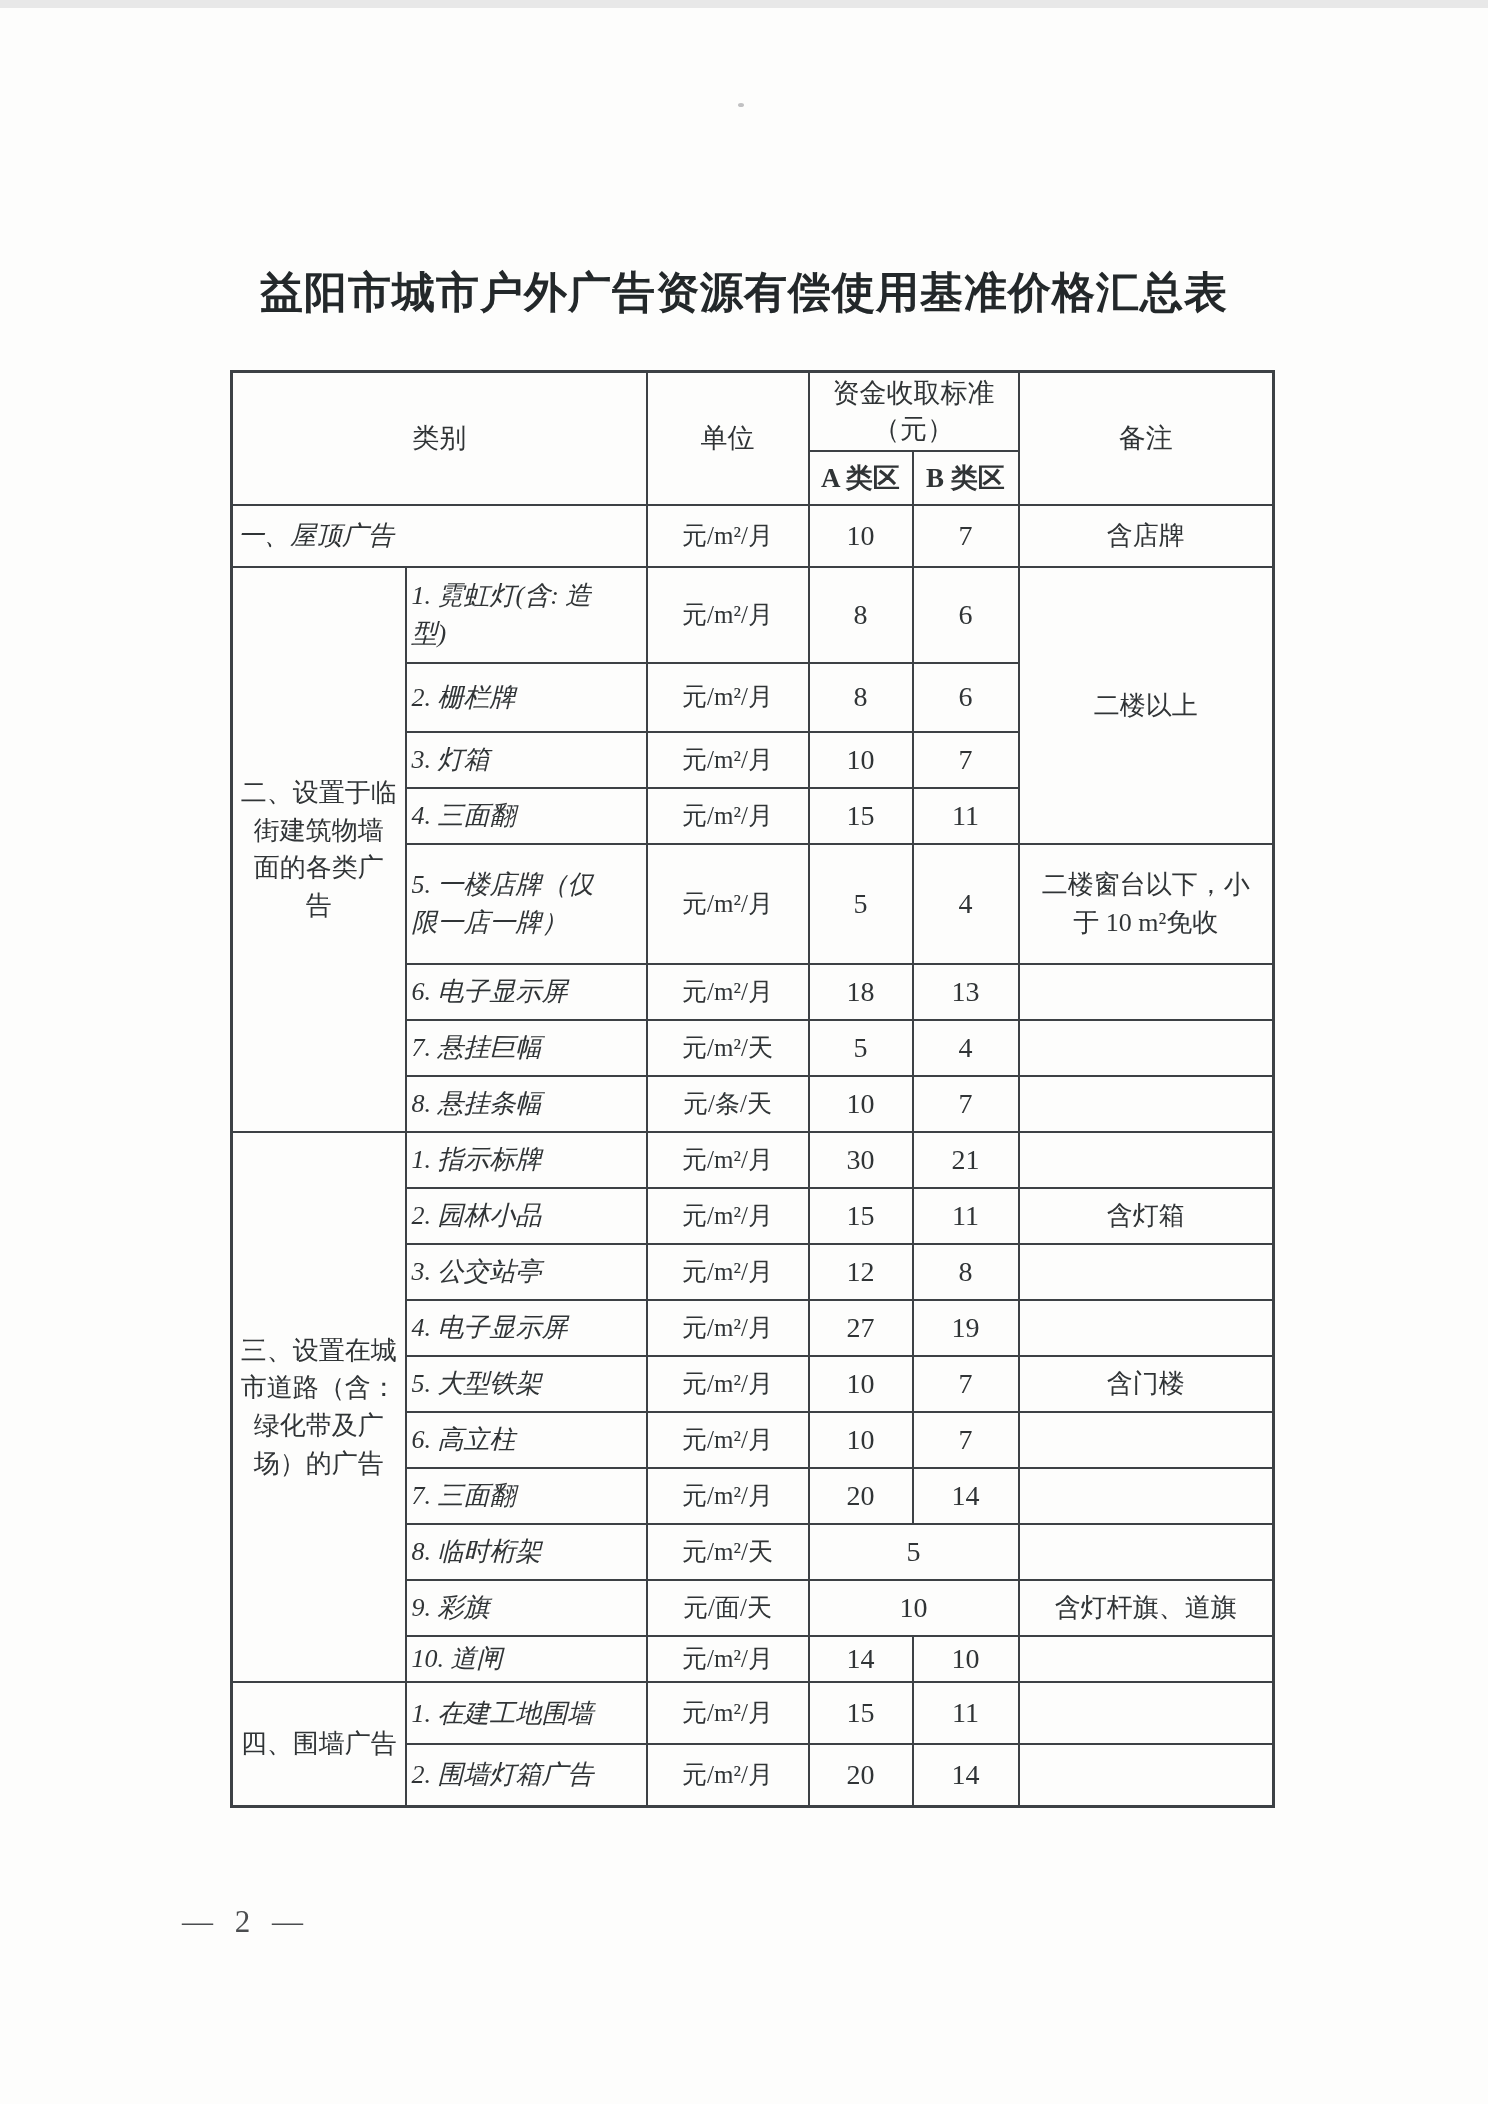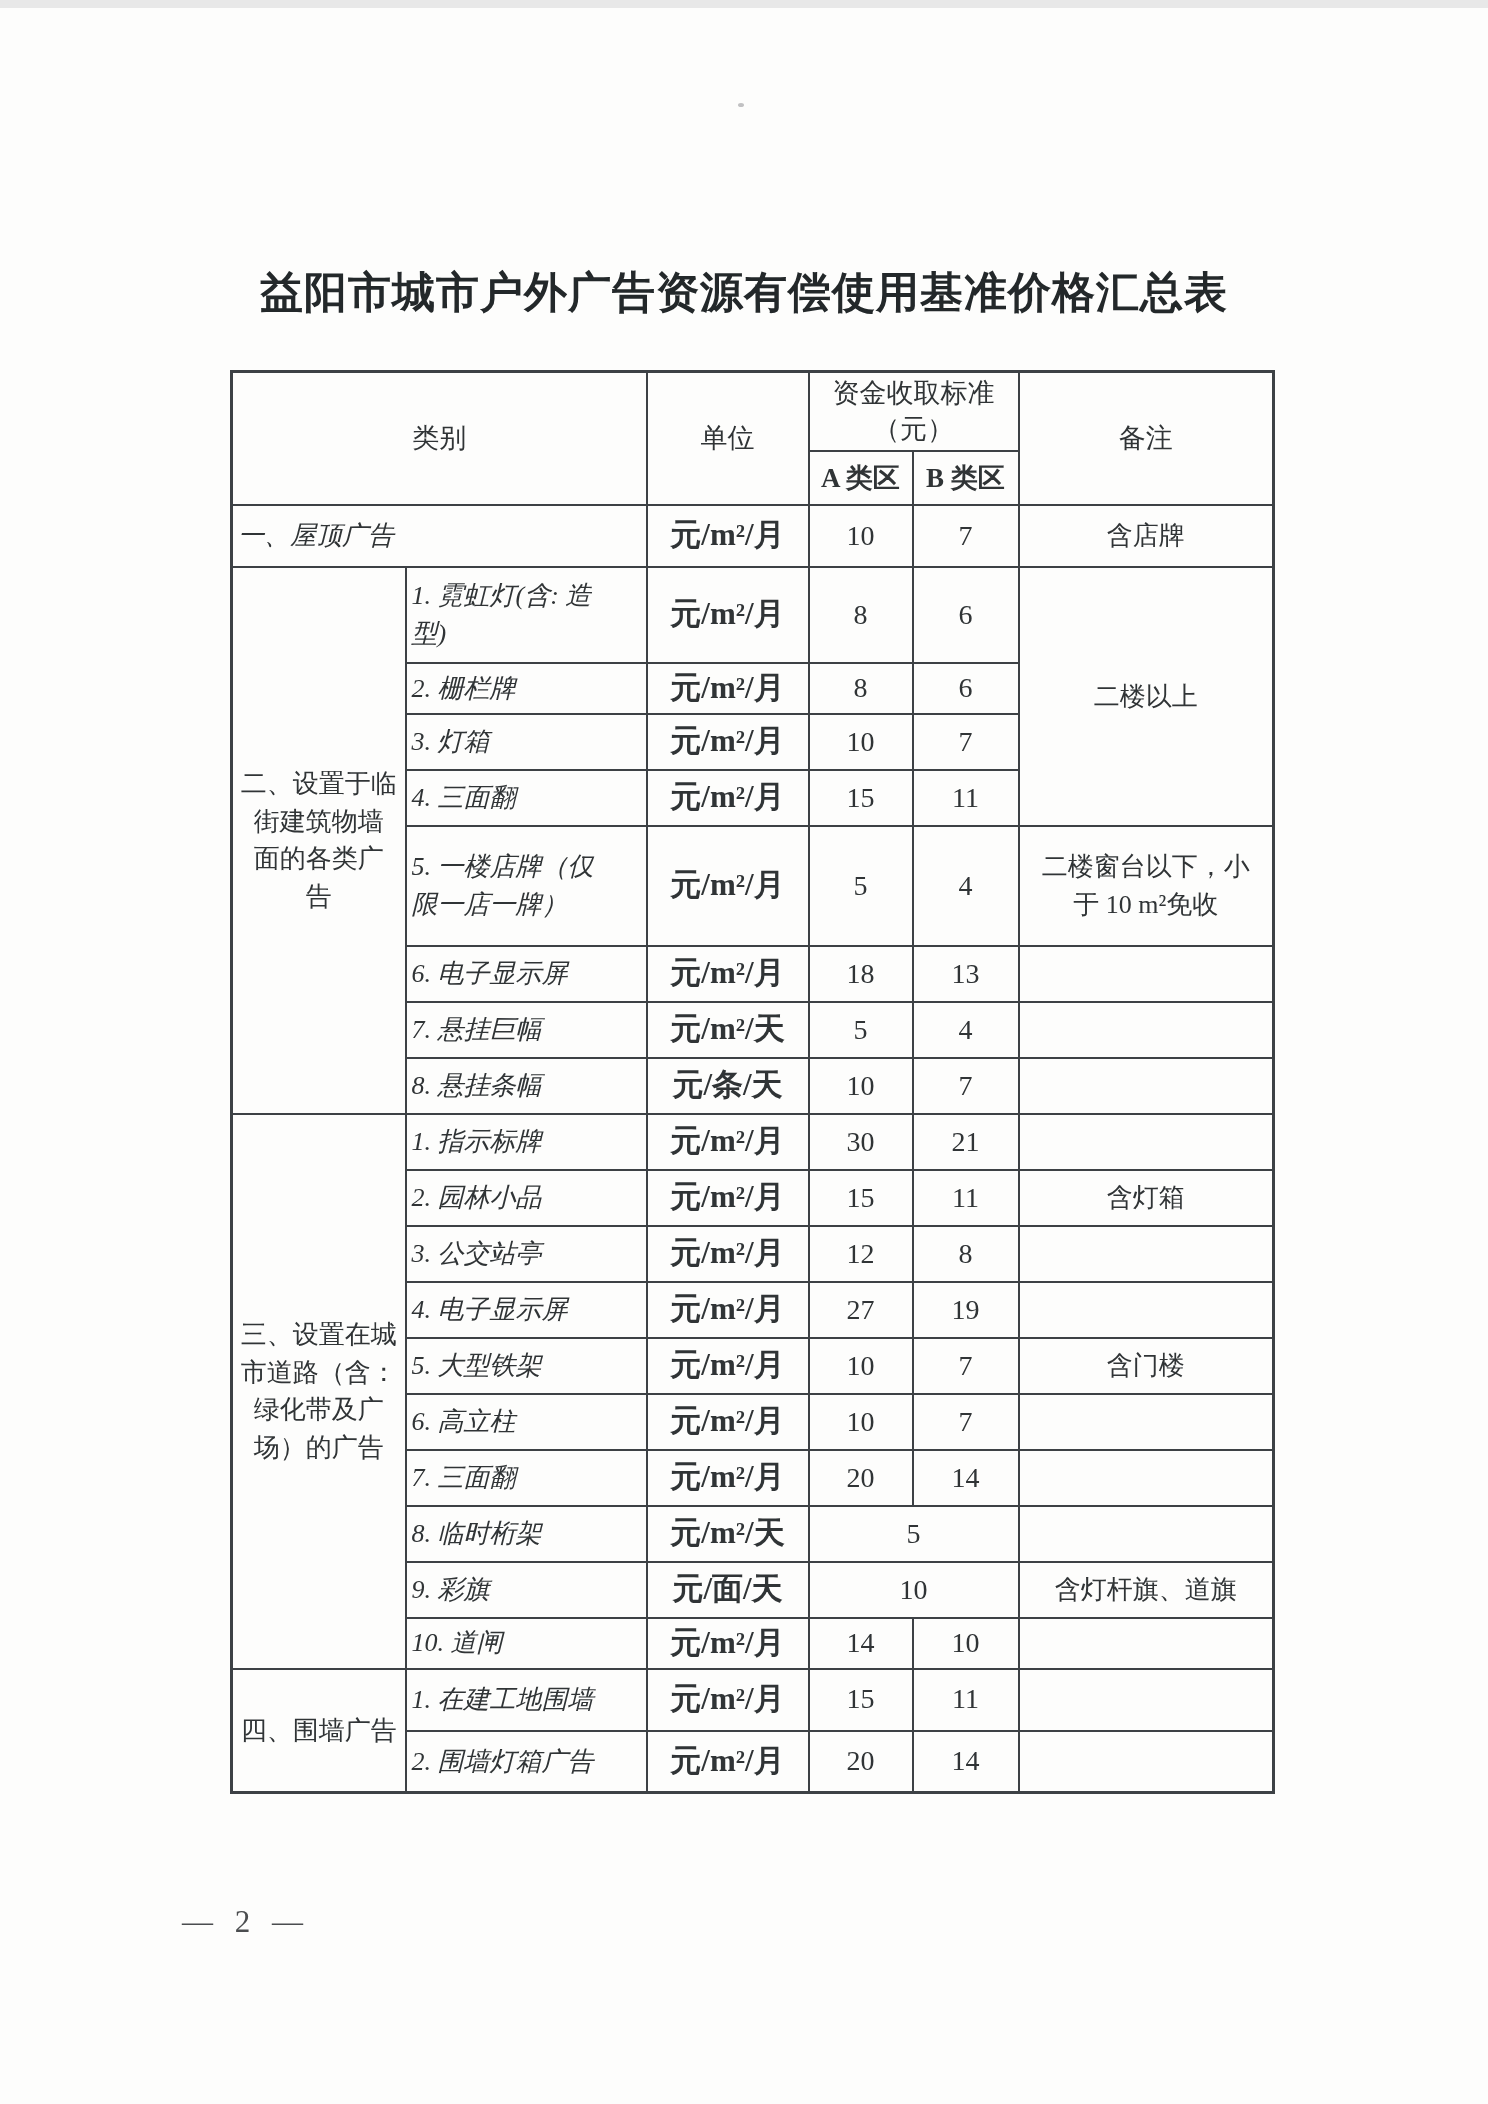--- a/index.html
+++ b/index.html
@@ -75,22 +75,21 @@
   }
   td.left {
     text-align: left;
     padding-left: 5px;
     font-style: italic;
   }
   td.num {
     font-size: 28px;
   }
   td.unit {
-    font-size: 31px;
-    font-weight: bold;
+    font-size: 25px;
   }
   td.section-label {
     padding: 2px 2px;
   }
   .page-number {
     position: absolute;
     left: 182px;
     top: 1896px;
     font-size: 31px;
     letter-spacing: 7px;
@@ -142,21 +141,21 @@
 街建筑物墙
 面的各类广
 告</td>
       <td class="left">1. 霓虹灯(含: 造
 型)</td>
       <td class="unit">元/m²/月</td>
       <td class="num">8</td>
       <td class="num">6</td>
       <td rowspan="4">二楼以上</td>
     </tr>
-    <tr style="height:47px">
+    <tr style="height:69px">
       <td class="left">2. 栅栏牌</td>
       <td class="unit">元/m²/月</td>
       <td class="num">8</td>
       <td class="num">6</td>
     </tr>
     <tr style="height:56px">
       <td class="left">3. 灯箱</td>
       <td class="unit">元/m²/月</td>
       <td class="num">10</td>
       <td class="num">7</td>

